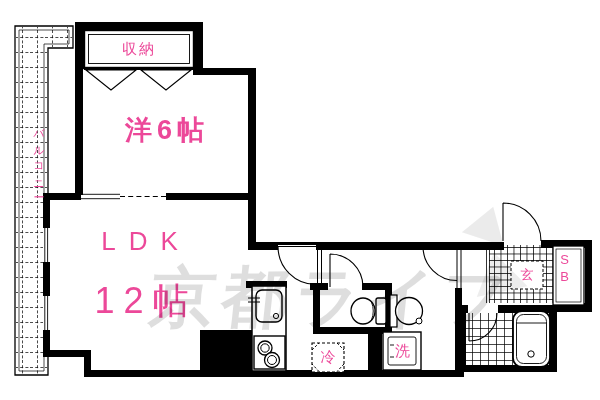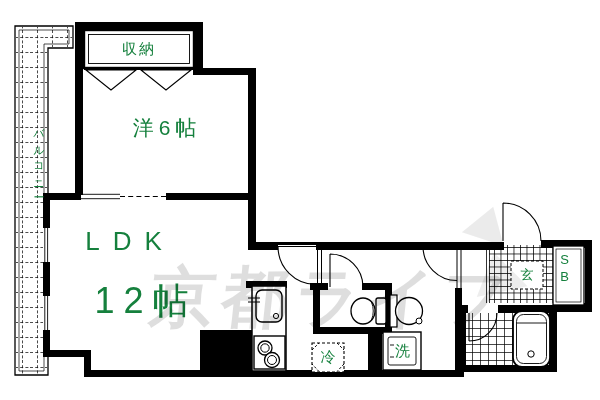--- a/index.html
+++ b/index.html
@@ -1,24 +1,24 @@
 <!DOCTYPE html>
 <html><head>
 <meta charset="utf-8">
 <style>
   html,body{margin:0;padding:0;background:#fff;}
   .plan{
     position:relative;width:600px;height:400px;background:#ffffff;overflow:hidden;
     font-family:"Liberation Sans",sans-serif;color:#000;
   }
   .plan svg{position:absolute;left:0;top:0;}
-  .lbl{position:absolute;text-align:center;white-space:nowrap;color:#15803d;line-height:1;}
+  .lbl{position:absolute;text-align:center;white-space:nowrap;color:#ec4899;line-height:1;}
   .lbl-storage{left:84px;top:41px;width:110px;font-size:15px;letter-spacing:2px;}
-  .lbl-western{left:93px;top:117px;width:148px;font-size:21px;letter-spacing:5px;font-weight:400;}
-  .lbl-ldk{left:56px;top:228px;width:148px;font-size:26px;letter-spacing:13px;}
+  .lbl-western{left:93px;top:117px;width:148px;font-size:27px;letter-spacing:5px;font-weight:700;}
+  .lbl-ldk{left:72px;top:228px;width:148px;font-size:26px;letter-spacing:13px;}
   .lbl-ldksize{left:70px;top:283px;width:152px;font-size:36px;letter-spacing:9px;}
   .lbl-balcony{left:33px;top:94px;height:130px;font-size:11px;letter-spacing:5px;
     writing-mode:vertical-rl;text-orientation:upright;}
   .lbl-fridge{left:312px;top:349px;width:32px;font-size:15px;}
   .lbl-washer{left:384px;top:343px;width:37px;font-size:15px;}
   .lbl-genkan{left:511px;top:268px;width:32px;font-size:13px;}
   .lbl-sb{left:558px;top:252px;font-size:13px;letter-spacing:2px;
     writing-mode:vertical-lr;text-orientation:upright;}
   .watermark{
     position:absolute;left:150px;top:253px;font-size:66px;font-weight:700;

